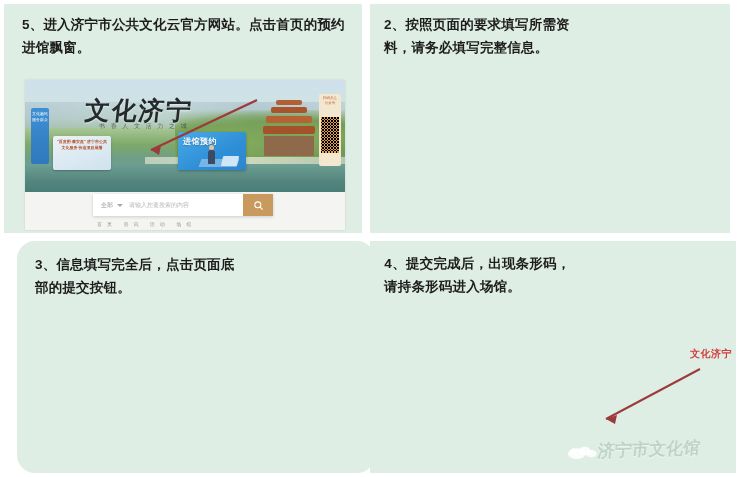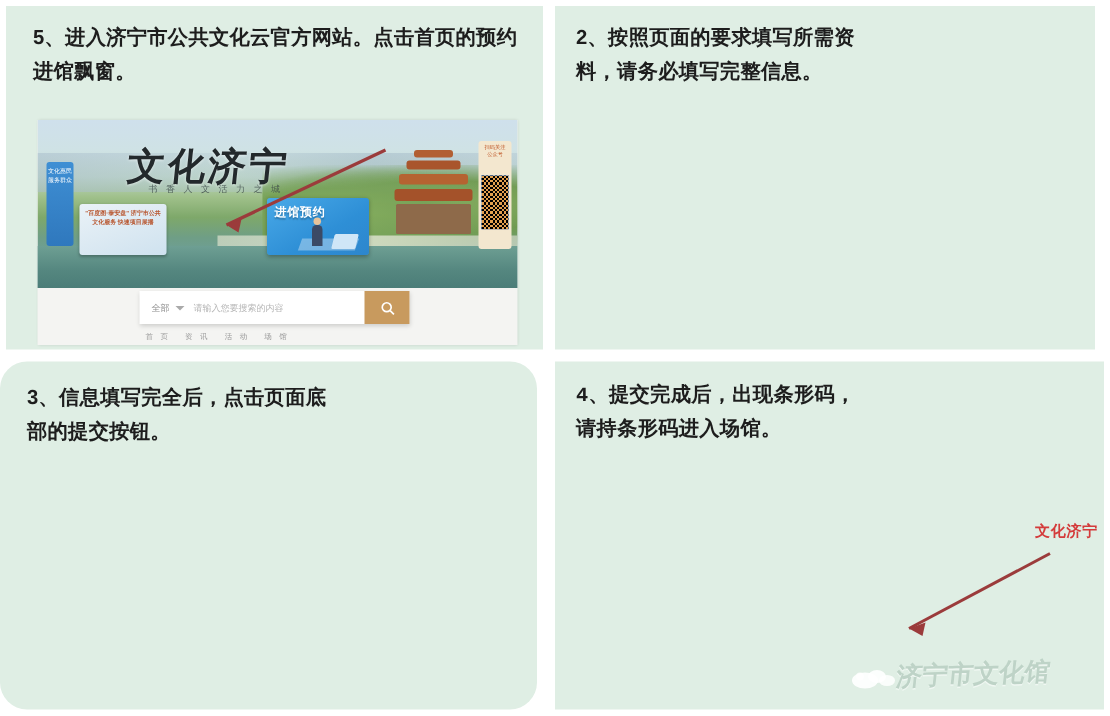--- a/index.html
+++ b/index.html
@@ -15,21 +15,21 @@
     background: #ffffff;
   }
   
   .panel {
     position: absolute;
     background: #dfeee4;
     overflow: hidden;
   }
   #panel-1 { left: 4px;   top: 4px;   width: 358px; height: 229px; }
   #panel-2 { left: 370px; top: 4px;   width: 360px; height: 229px; }
-  #panel-3 { left: 0;   top: 241px; width: 358px; height: 232px; border-radius: 18px; }
+  #panel-3 { left: 17px;   top: 241px; width: 358px; height: 232px; border-radius: 18px; }
   #panel-4 { left: 370px; top: 241px; width: 366px; height: 232px; }
 
   .caption {
     font-size: 13.5px;
     font-weight: 700;
     color: #1d1d1d;
     line-height: 1.72;
     letter-spacing: .2px;
   }
   #panel-1 .caption { position:absolute; left:18px; top:9px; width:325px; }

